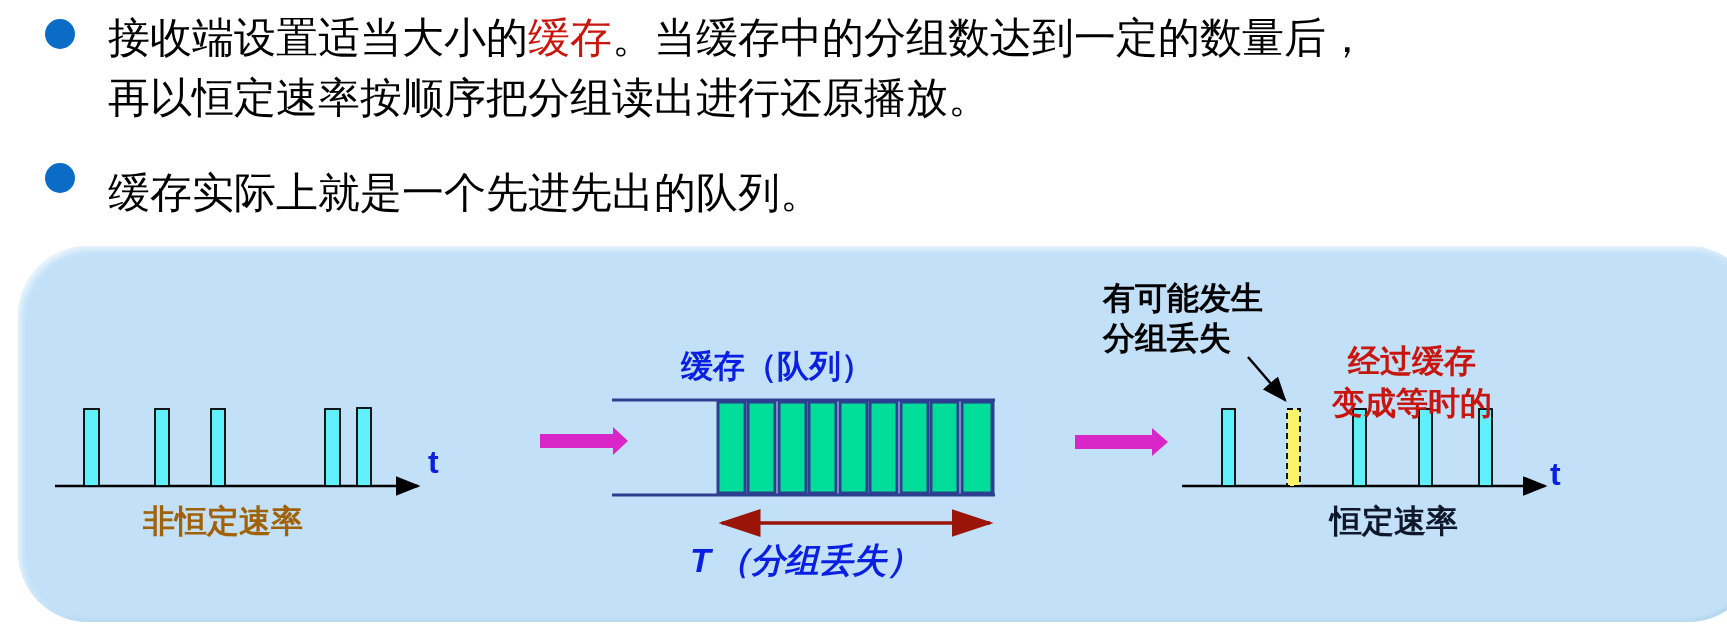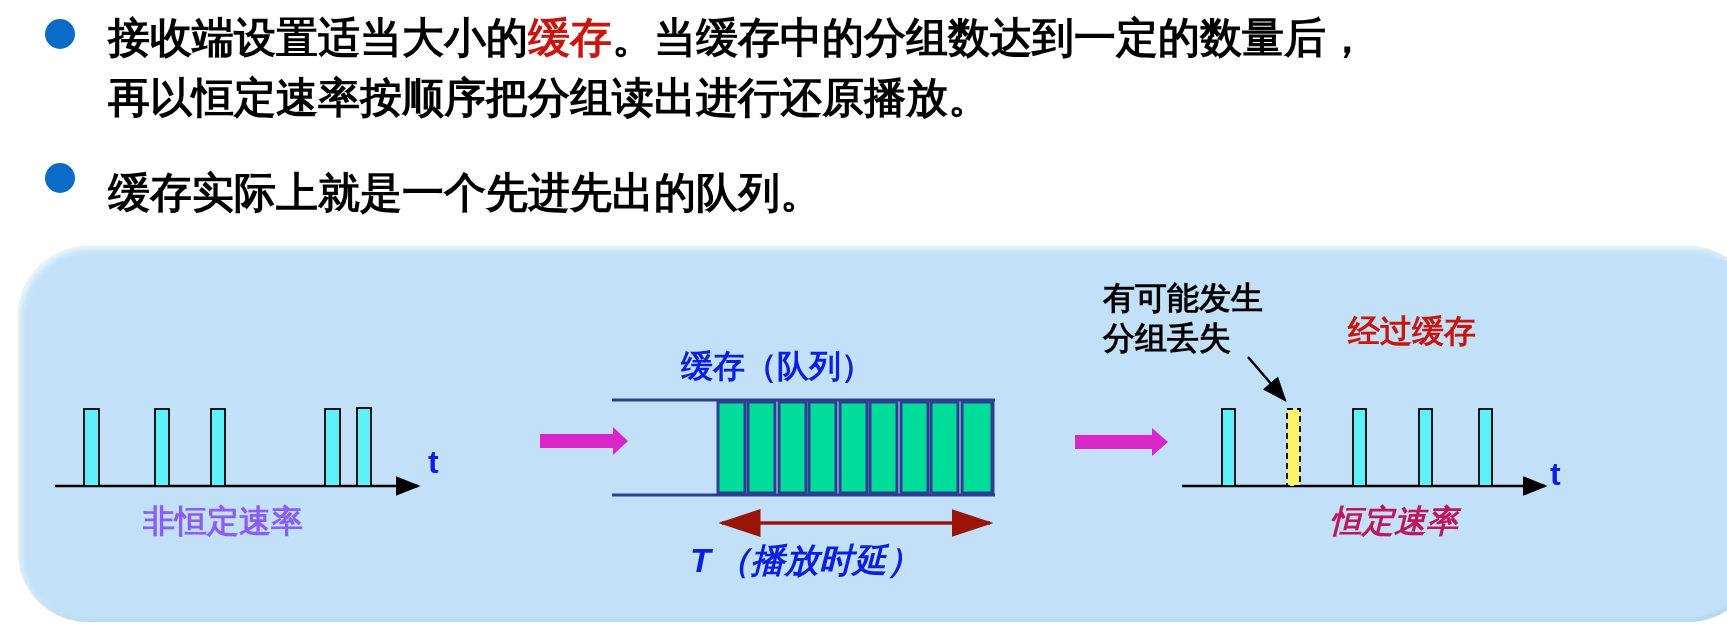--- a/index.html
+++ b/index.html
@@ -1,19 +1,19 @@
 <!DOCTYPE html>
 <html><head>
 <meta charset="utf-8">
 <style>
   html, body { margin: 0; padding: 0; background: #ffffff; }
   body { width: 1727px; height: 640px; position: relative; overflow: hidden;
          font-family: "DejaVu Sans", "Liberation Sans", sans-serif; }
   .bullet { position: absolute; width: 30px; height: 30px; border-radius: 50%; background: #0a6cc6; }
-  .line { position: absolute; left: 108px; font-size: 42px; font-weight: bold; color: #000; white-space: nowrap; letter-spacing: 0px; }
+  .line { position: absolute; left: 108px; font-size: 42px; font-weight: normal; color: #000; white-space: nowrap; letter-spacing: 0px; }
   .red { color: #c8160f; }
   .panel { position: absolute; left: 18px; top: 246px; width: 1740px; height: 376px;
            background: #c2e1f8; border-radius: 70px;
            box-shadow: inset 3px 3px 6px rgba(255,255,255,0.7), inset -2px -2px 4px rgba(150,190,220,0.4); }
   .lbl { position: absolute; font-weight: bold; white-space: nowrap; }
   svg { position: absolute; left: 0; top: 0; }
 </style>
 </head>
 <body>
 
@@ -88,31 +88,32 @@
     <rect x="1222" y="409" width="13" height="77" fill="#5ff0fb" stroke="#000" stroke-width="1.8"></rect>
     <rect x="1287" y="409" width="13" height="77" fill="#fbf36a" stroke="#000" stroke-width="1.8" stroke-dasharray="6,4"></rect>
     <rect x="1353" y="409" width="13" height="77" fill="#5ff0fb" stroke="#000" stroke-width="1.8"></rect>
     <rect x="1419" y="409" width="13" height="77" fill="#5ff0fb" stroke="#000" stroke-width="1.8"></rect>
     <rect x="1479" y="409" width="13" height="77" fill="#5ff0fb" stroke="#000" stroke-width="1.8"></rect>
     <line x1="1248" y1="357" x2="1285" y2="400" stroke="#000" stroke-width="2.5" marker-end="url(#noteHead)"></line>
   </g>
 </svg>
 
 <div class="lbl" style="left:428px; top:444px; font-size:32px; color:#0a1fe0; font-family:'Liberation Sans', sans-serif;">t</div>
-<div class="lbl" style="left:143px; top:500px; font-size:32px; color:#8b5cf6;">非恒定速率</div>
+<div class="lbl" style="left:143px; top:500px; font-size:32px; color:#a16207;">非恒定速率</div>
 
 <div class="lbl" style="left:681px; top:345px; font-size:32px; color:#0a1fe0;">缓存（队列）</div>
 
 <div class="lbl" style="left:690px; top:538px; font-size:34px; color:#0a1fe0; font-style:italic;">
-  <span style="font-family:'Liberation Sans', sans-serif; margin-right:6px;">T</span><span>（播放时延）</span>
+  <span style="font-family:'Liberation Sans', sans-serif; margin-right:6px;">T</span><span>（分组丢失）</span>
 </div>
 
 <div class="lbl" style="left:1103px; top:278px; font-size:32px; color:#000; line-height:40px; text-align:left;">
   <div>有可能发生</div>
   <div>分组丢失</div>
 </div>
 
 <div class="lbl" style="left:1400px; top:310px; font-size:32px; color:#c8160f; line-height:42px; text-align:center; transform:translateX(-50%);">
-  <div style="margin-left:24px;">经过缓存</div>
+  <div style="margin-left:24px;margin-top:30px;">经过缓存</div>
+  <div style="margin-left:24px;">变成等时的</div>
 </div>
 
 <div class="lbl" style="left:1550px; top:456px; font-size:32px; color:#0a1fe0; font-family:'Liberation Sans', sans-serif;">t</div>
-<div class="lbl" style="left:1394px; top:500px; font-size:32px; color:#be185d; transform:translateX(-50%);font-style:italic;">恒定速率</div>
+<div class="lbl" style="left:1394px; top:500px; font-size:32px; color:#0f172a; transform:translateX(-50%);">恒定速率</div>
 
 </body></html>

